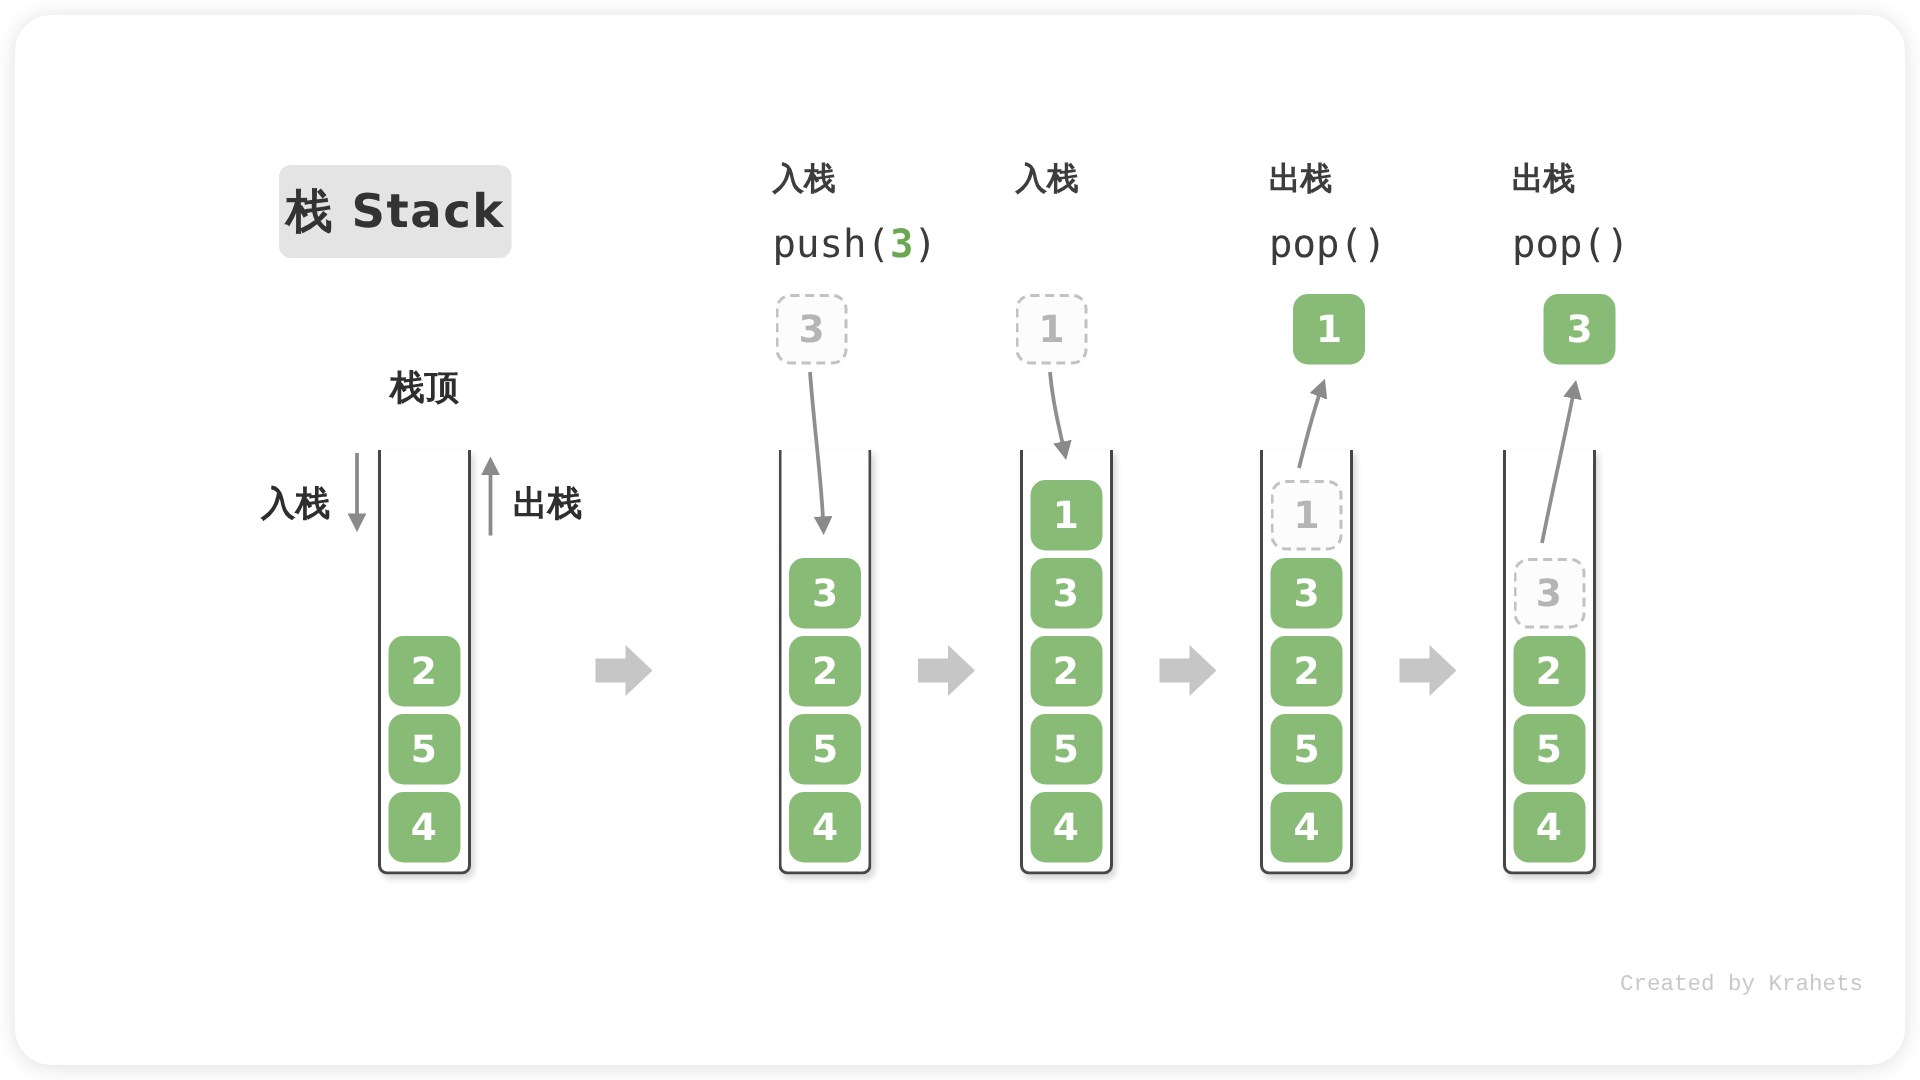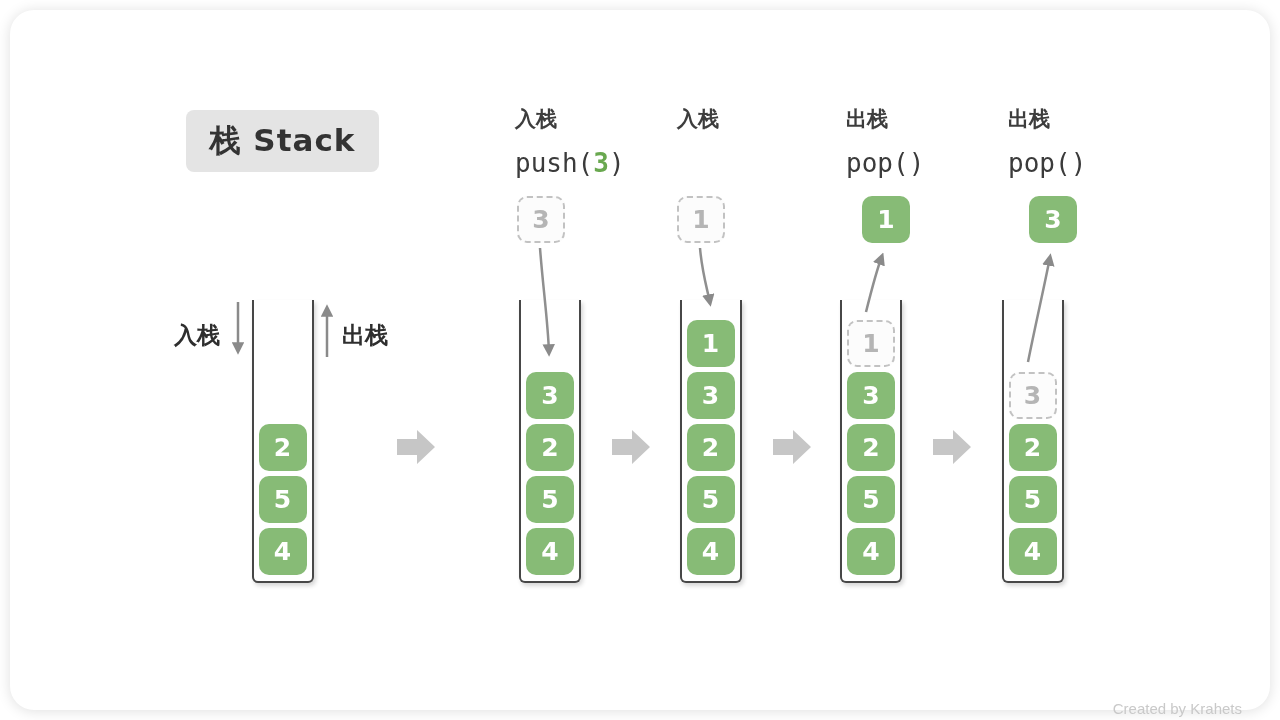--- a/index.html
+++ b/index.html
@@ -20,21 +20,21 @@
     position: absolute;
     left: 10px; top: 10px; right: 10px; bottom: 10px;
     background: #ffffff;
     border-radius: 24px;
     box-shadow: 0 1px 14px rgba(0,0,0,0.13);
   }
   
   .title-box {
     position: absolute;
     left: 186px; top: 110px;
-    width: 193px; height: 62px;
+    width: 155px; height: 62px;
     background: var(--title-bg, #e4e4e4);
     border-radius: 8px;
     display: flex; align-items: center; justify-content: center;
     font-size: 31px; font-weight: bold; color: #333333;
     letter-spacing: 1px;
   }
   
   .col-header { position: absolute; top: 106px; width: 170px; }
   .col-header .cjk {
     display: block;
@@ -89,22 +89,22 @@
     color: #b5b5b5;
   }
   
   #arrows {
     position: absolute; left: 0; top: 0;
     width: 1280px; height: 720px;
     pointer-events: none;
   }
   .watermark {
     position: absolute;
-    right: 38px; top: 700px;
-    font-family: Liberation Sans, sans-serif;
+    right: 38px; top: 648px;
+    font-family: Liberation Mono, monospace;
     font-size: 15px; color: #c9c9c9;
   }
 </style>
 </head>
 <body>
 
 <div id="page">
   <div class="card"></div>
 
   <div class="title-box">
@@ -120,20 +120,21 @@
   </div>
   <div class="col-header hcol3">
     <span class="cjk">出栈</span>
     <span class="code"><span>pop(</span><span class="arg"></span><span>)</span></span>
   </div>
   <div class="col-header hcol4">
     <span class="cjk">出栈</span>
     <span class="code"><span>pop(</span><span class="arg"></span><span>)</span></span>
   </div>
 
+  <div class="lbl lbl-top">栈顶</div>
   <div class="lbl lbl-push">入栈</div>
   <div class="lbl lbl-pop">出栈</div>
 
   <div id="stacks">
       <div class="stack-frame" style="left: 251.5px; top: 300px; width: 62px; height: 283px;"></div>
       <div class="cell green" style="left: 258.5px; top: 424px;">2</div>
       <div class="cell green" style="left: 258.5px; top: 476px;">5</div>
       <div class="cell green" style="left: 258.5px; top: 528px;">4</div>
       <div class="stack-frame" style="left: 519px; top: 300px; width: 62px; height: 283px;"></div>
       <div class="cell ghost" style="left: 517px; top: 196px;">3</div>

